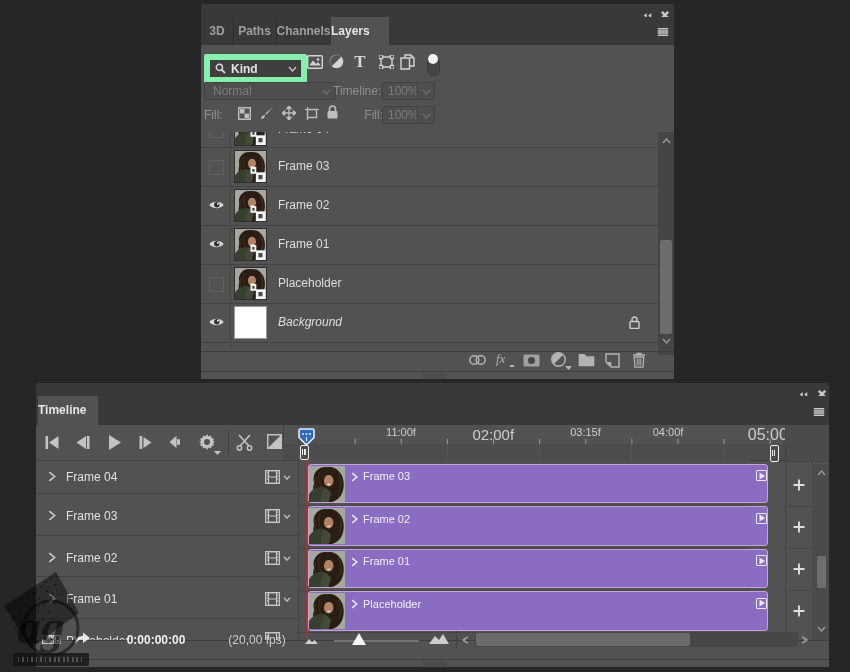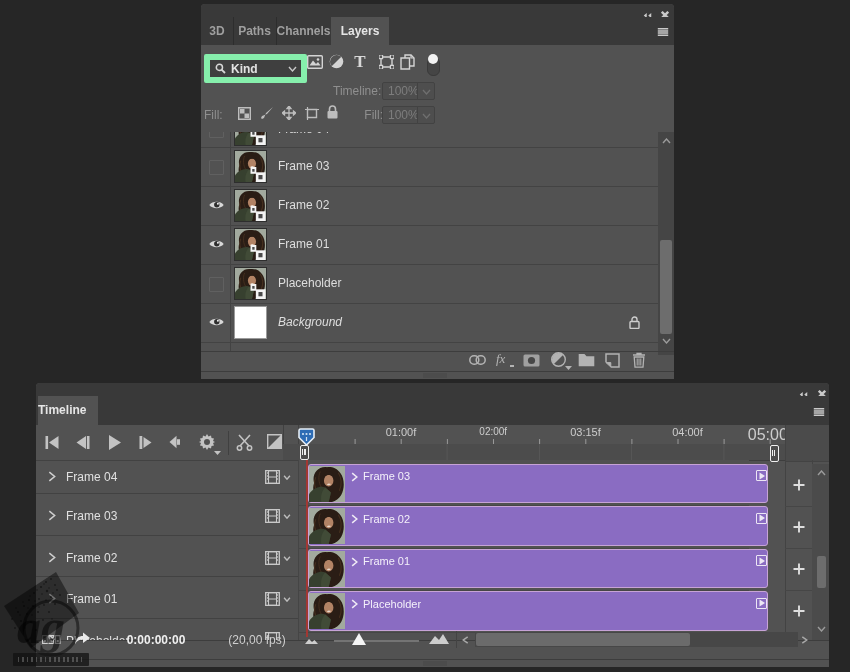--- a/index.html
+++ b/index.html
@@ -32,21 +32,21 @@
     <path d="M1 1 L9 9 M9 1 L1 9" stroke="#c9c9c9" stroke-width="2.4"></path>
   </svg>
 
   <div class="abs chrome" style="left:0;top:13px;width:473px;height:28px;"></div>
   <div class="abs tabtxt" style="left:0;top:13px;width:32px;height:28px;line-height:28px;text-align:center;">3D</div>
   <div class="abs sep-v" style="left:32px;top:13px;height:28px;"></div>
   <div class="abs tabtxt" style="left:32px;top:13px;width:43px;height:28px;line-height:28px;text-align:center;">Paths</div>
   <div class="abs sep-v" style="left:75px;top:13px;height:28px;"></div>
   <div class="abs tabtxt" style="left:75px;top:13px;width:55px;height:28px;line-height:28px;text-align:center;">Channels</div>
   <div class="abs sep-v" style="left:130px;top:13px;height:28px;"></div>
-  <div class="abs tabtxt tabactive" style="left:130px;top:13px;width:58px;height:28px;line-height:28px;text-align:center;">Layers</div>
+  <div class="abs tabtxt tabactive" style="left:130px;top:13px;width:58px;height:28px;line-height:28px;">Layers</div>
 
   <svg class="abs" style="left:456px;top:24px;" width="12" height="8" viewBox="0 0 13 10">
     <path d="M0 1 H13 M0 3.8 H13 M0 6.4 H13 M0 9 H13" stroke="#c9c9c9" stroke-width="1.5"></path>
   </svg>
 
   <div class="abs" style="left:3px;top:50px;width:91px;height:17px;background:#3f3f3f;border:6px solid #86efac;border-radius:2px;">
     <svg class="abs" style="left:5px;top:3px;" width="11" height="11" viewBox="0 0 11 11">
       <circle cx="4.4" cy="4.4" r="3.1" fill="none" stroke="#d8d8d8" stroke-width="1.5"></circle>
       <path d="M6.8 6.8 L10 10" stroke="#d8d8d8" stroke-width="1.8"></path>
     </svg>
@@ -75,20 +75,26 @@
   </svg>
   <svg class="abs" style="left:199px;top:50px;" width="15" height="16" viewBox="0 0 15 16">
     <rect x="1" y="4" width="8.5" height="11" fill="none" stroke="#d4d4d4" stroke-width="1.4"></rect>
     <path d="M5 4 V1 H11 L14 4 V12 H9.5" fill="none" stroke="#d4d4d4" stroke-width="1.4"></path>
     <path d="M11 1 V4 H14" fill="none" stroke="#d4d4d4" stroke-width="1.2"></path>
   </svg>
 
   <div class="abs" style="left:225.5px;top:53px;width:11px;height:17px;background:#454545;border:1px solid #3a3a3a;border-radius:6px;"></div>
   <div class="abs" style="left:226.5px;top:50px;width:10px;height:10px;background:#f2f2f2;border-radius:50%;"></div>
 
+  <div class="abs" style="left:3px;top:78px;width:130px;height:16px;background:#4e4e4e;border:1px solid #424242;border-radius:2px;">
+    <span class="abs fieldtxt" style="left:8px;top:1px;">Normal</span>
+    <svg class="abs" style="left:117px;top:6px;" width="9" height="6" viewBox="0 0 9 6">
+      <path d="M1 1 L4.5 5 L8 1" fill="none" stroke="#6f6f6f" stroke-width="1.3"></path>
+    </svg>
+  </div>
   <div class="abs lbl" style="left:132px;top:80px;width:44px;text-align:right;">Timeline:</div>
   <div class="abs" style="left:181px;top:78px;width:34px;height:16px;background:#4e4e4e;border:1px solid #424242;border-radius:2px 0 0 2px;">
     <span class="abs fieldtxt" style="left:5px;top:1px;">100%</span>
   </div>
   <div class="abs" style="left:216px;top:78px;width:16px;height:16px;background:#4e4e4e;border:1px solid #424242;border-radius:0 2px 2px 0;">
     <svg class="abs" style="left:4px;top:6px;" width="9" height="6" viewBox="0 0 9 6">
       <path d="M1 1 L4.5 5 L8 1" fill="none" stroke="#6f6f6f" stroke-width="1.3"></path>
     </svg>
   </div>
 
@@ -348,24 +354,24 @@
 <svg class="abs" style="left:231px;top:9px;" width="15" height="15" viewBox="0 0 15 15">
   <rect x="0.7" y="0.7" width="13.6" height="13.6" fill="none" stroke="#c3c3c3" stroke-width="1.4"></rect>
   <path d="M1 14 L14 1 L14 14 Z" fill="#c3c3c3"></path>
 </svg>
     </div>
   <div class="abs sep-v" style="left:192px;top:48px;height:24px;background:#404040;"></div>
   <div class="abs sep-v" style="left:247px;top:42px;height:35px;background:#404040;"></div>
   <div class="abs sep-v" style="left:261.5px;top:42px;height:35px;background:#424242;"></div>
 
   <div class="abs" id="ruler" style="left:247px;top:42px;width:502px;height:35px;">
-      <div class="abs" style="left:93.0px;top:0.5px;width:50px;text-align:center;font-size:11px;color:#cdcdcd;">01:00f</div>
-<div class="abs" style="left:185.25px;top:0.5px;width:50px;text-align:center;font-size:10px;color:#cdcdcd;">02:00f</div>
+      <div class="abs" style="left:93.0px;top:0.5px;width:50px;text-align:center;font-size:11px;color:#cdcdcd;">11:00f</div>
+<div class="abs" style="left:185.25px;top:0.5px;width:50px;text-align:center;font-size:15px;color:#cdcdcd;">02:00f</div>
 <div class="abs" style="left:277.5px;top:0.5px;width:50px;text-align:center;font-size:11px;color:#cdcdcd;">03:15f</div>
-<div class="abs" style="left:369.75px;top:0.5px;width:50px;text-align:right;font-size:11px;color:#cdcdcd;">04:00f</div>
+<div class="abs" style="left:369.75px;top:0.5px;width:50px;text-align:left;font-size:11px;color:#cdcdcd;">04:00f</div>
 <div class="abs" style="left:462.0px;top:0.5px;width:50px;text-align:center;font-size:16px;color:#cdcdcd;">05:00f</div>
 <div class="abs" style="left:0;top:19px;width:502px;height:1px;background:#3e3e3e;"></div>
 <svg class="abs" style="left:0;top:0;" width="502" height="36" viewBox="0 0 502 36">
         <path d="M72.1 14 V19 M118.2 14 V19 M164.4 14 V19 M210.5 14 V19 M256.6 14 V19 M302.8 14 V19 M348.9 14 V19 M395.0 14 V19 M441.1 14 V19 M487.2 14 V19" stroke="#9a9a9a" stroke-width="1"></path>
       </svg>
 <div class="abs" style="left:0;top:19px;width:502px;height:16px;background:#4c4c4c;"></div>
 <div class="abs" style="left:0;top:35px;width:502px;height:1px;background:#3e3e3e;"></div>
 <svg class="abs" style="left:0;top:0;" width="502" height="36" viewBox="0 0 502 36">
         <path d="M164.1 19 V35 M256.4 19 V35 M348.6 19 V35 M440.9 19 V35" stroke="#585858" stroke-width="1"></path>
       </svg>

